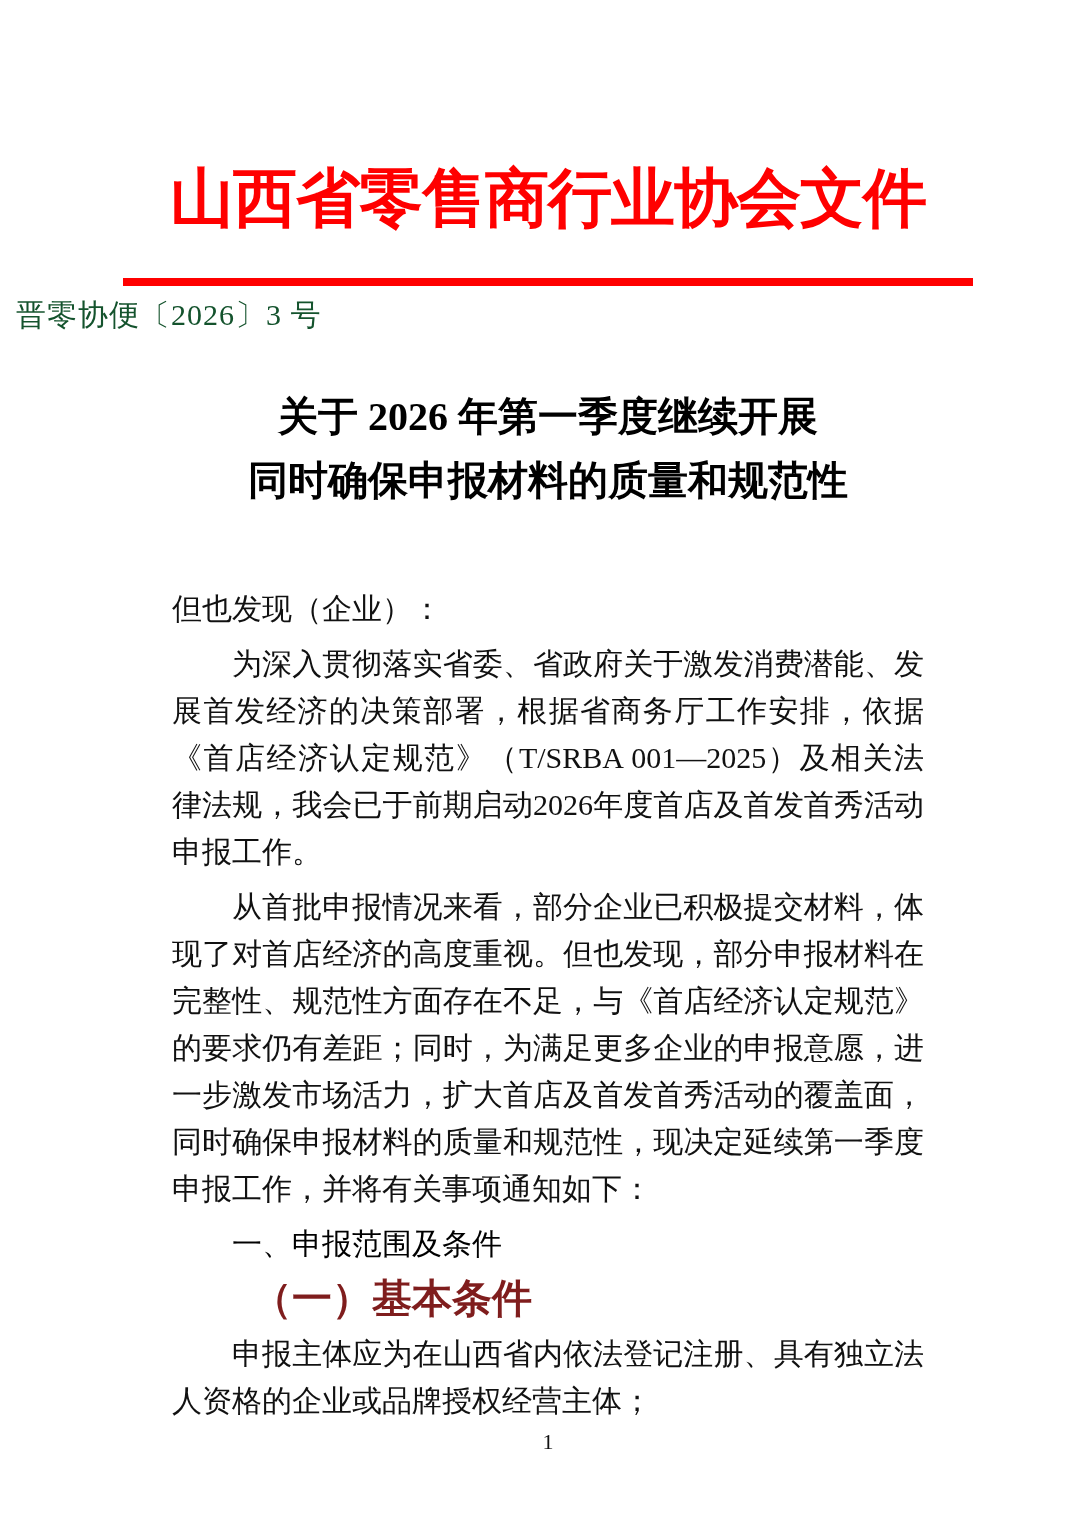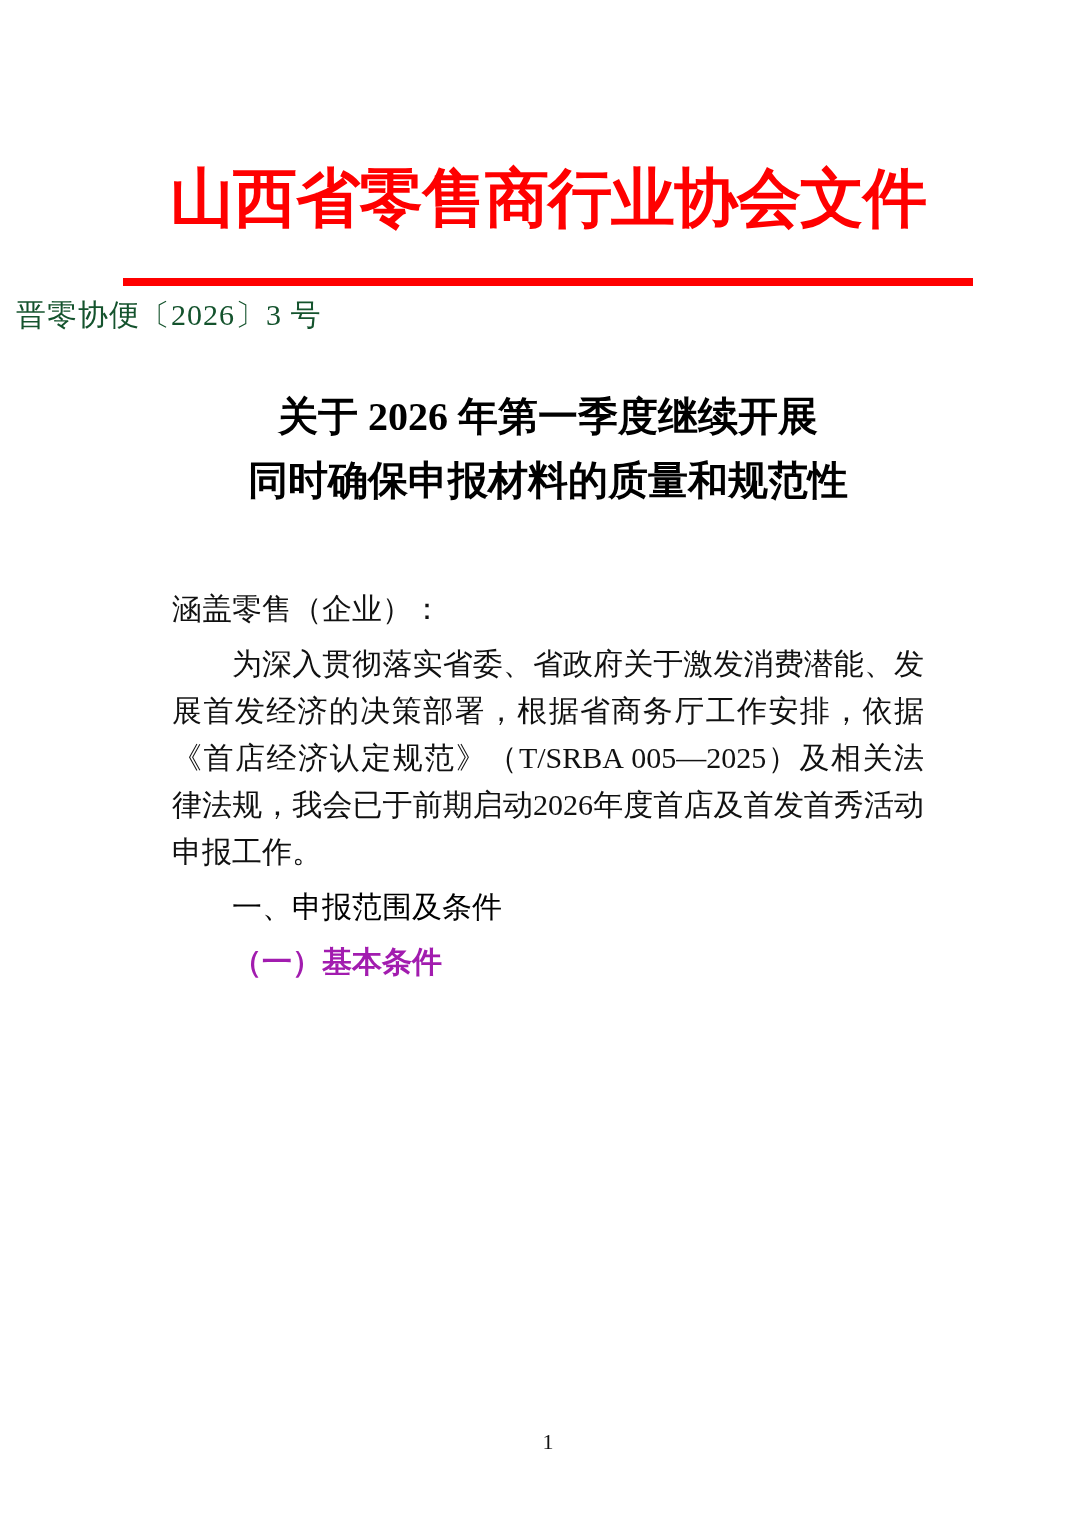--- a/index.html
+++ b/index.html
@@ -75,23 +75,23 @@
     font-weight: normal;
     font-family: "Liberation Sans", "DejaVu Sans", sans-serif;
     font-size: 30px;
     line-height: 47px;
     color: #000000;
   }
 
   .sub-heading {
     text-indent: 2em;
     font-weight: bold;
-    font-size: 30px;
+    font-size: 40px;
     line-height: 47px;
-    color: #a21caf;
+    color: #7f1d1d;
   }
 
   
   .page-number {
     position: absolute;
     bottom: 76px;
     left: 0;
     width: 100%;
     text-align: center;
     font-size: 22px;
@@ -109,27 +109,29 @@
   <div class="letterhead-divider"></div>
 
   <div class="doc-number">晋零协便〔2026〕3 号</div>
 
   <div class="doc-title">
     <div>关于 2026 年第一季度继续开展</div>
     <div>同时确保申报材料的质量和规范性</div>
   </div>
 
   <div class="body-text">
-    <p class="no-indent">涵盖零售（企业）：</p>
+    <p class="no-indent">但也发现（企业）：</p>
 
-    <p>为深入贯彻落实省委、省政府关于激发消费潜能、发展首发经济的决策部署，根据省商务厅工作安排，依据《首店经济认定规范》（T/SRBA 005—2025）及相关法律法规，我会已于前期启动2026年度首店及首发首秀活动申报工作。</p>
+    <p>为深入贯彻落实省委、省政府关于激发消费潜能、发展首发经济的决策部署，根据省商务厅工作安排，依据《首店经济认定规范》（T/SRBA 001—2025）及相关法律法规，我会已于前期启动2026年度首店及首发首秀活动申报工作。</p>
 
+    <p>从首批申报情况来看，部分企业已积极提交材料，体现了对首店经济的高度重视。但也发现，部分申报材料在完整性、规范性方面存在不足，与《首店经济认定规范》的要求仍有差距；同时，为满足更多企业的申报意愿，进一步激发市场活力，扩大首店及首发首秀活动的覆盖面，同时确保申报材料的质量和规范性，现决定延续第一季度申报工作，并将有关事项通知如下：</p>
 
     <div class="section-heading">一、申报范围及条件</div>
 
 
     <div class="sub-heading">（一）基本条件</div>
 
+    <p>申报主体应为在山西省内依法登记注册、具有独立法人资格的企业或品牌授权经营主体；</p>
   </div>
 
   <div class="page-number">1</div>
 
 </div>
 
 </body></html>

